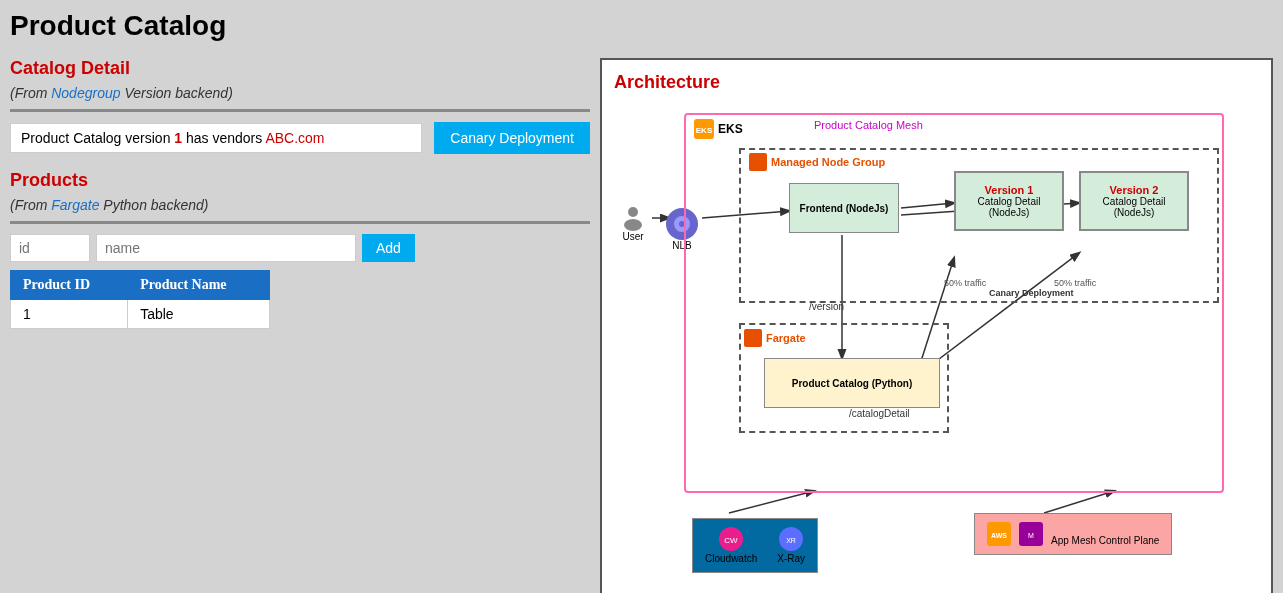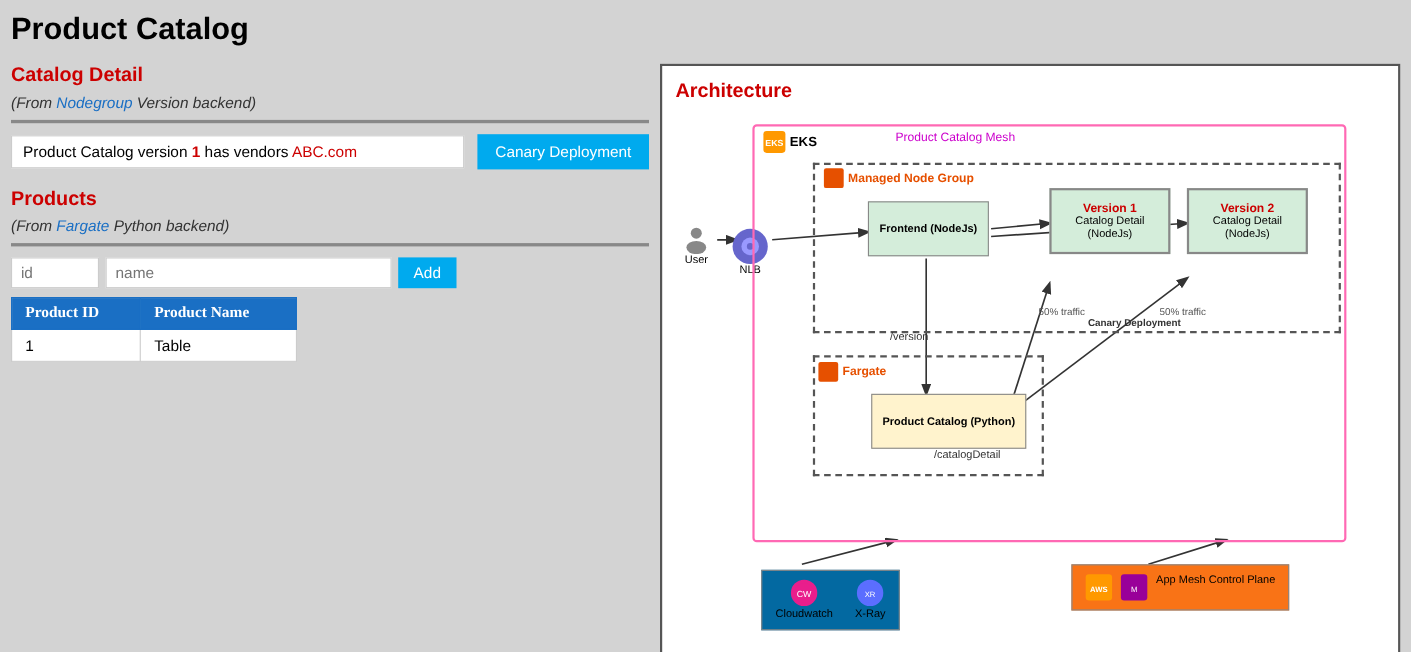--- a/index.html
+++ b/index.html
@@ -286,31 +286,30 @@
       background: #e65000;
       border-radius: 2px;
       display: inline-block;
     }
 
     
     .box-python {
       position: absolute;
       left: 150px;
       top: 255px;
-      width: 141px;
+      width: 176px;
       height: 50px;
       background: #fff3cd;
       border: 1px solid #888;
       display: flex;
       align-items: center;
       justify-content: center;
       text-align: center;
       font-size: 10px;
       font-weight: bold;
-      margin-left: 28px;
     }
 
     
     .user-block {
       position: absolute;
       left: 5px;
       top: 100px;
       display: flex;
       flex-direction: column;
       align-items: center;
@@ -386,23 +385,23 @@
       font-size: 9px;
     }
 
     
     .appmesh-block {
       position: absolute;
       left: 360px;
       top: 410px;
       border: 1px solid #888;
       padding: 8px 12px;
-      background: #f97316;
-      display: flex;
-      align-items: flex-start;
+      background: #fca5a5;
+      display: flex;
+      align-items: flex-end;
       gap: 8px;
       font-size: 10px;
     }
     .aws-icon {
       width: 24px;
       height: 24px;
       background: #f90;
       border-radius: 3px;
       display: flex;
       align-items: center;

